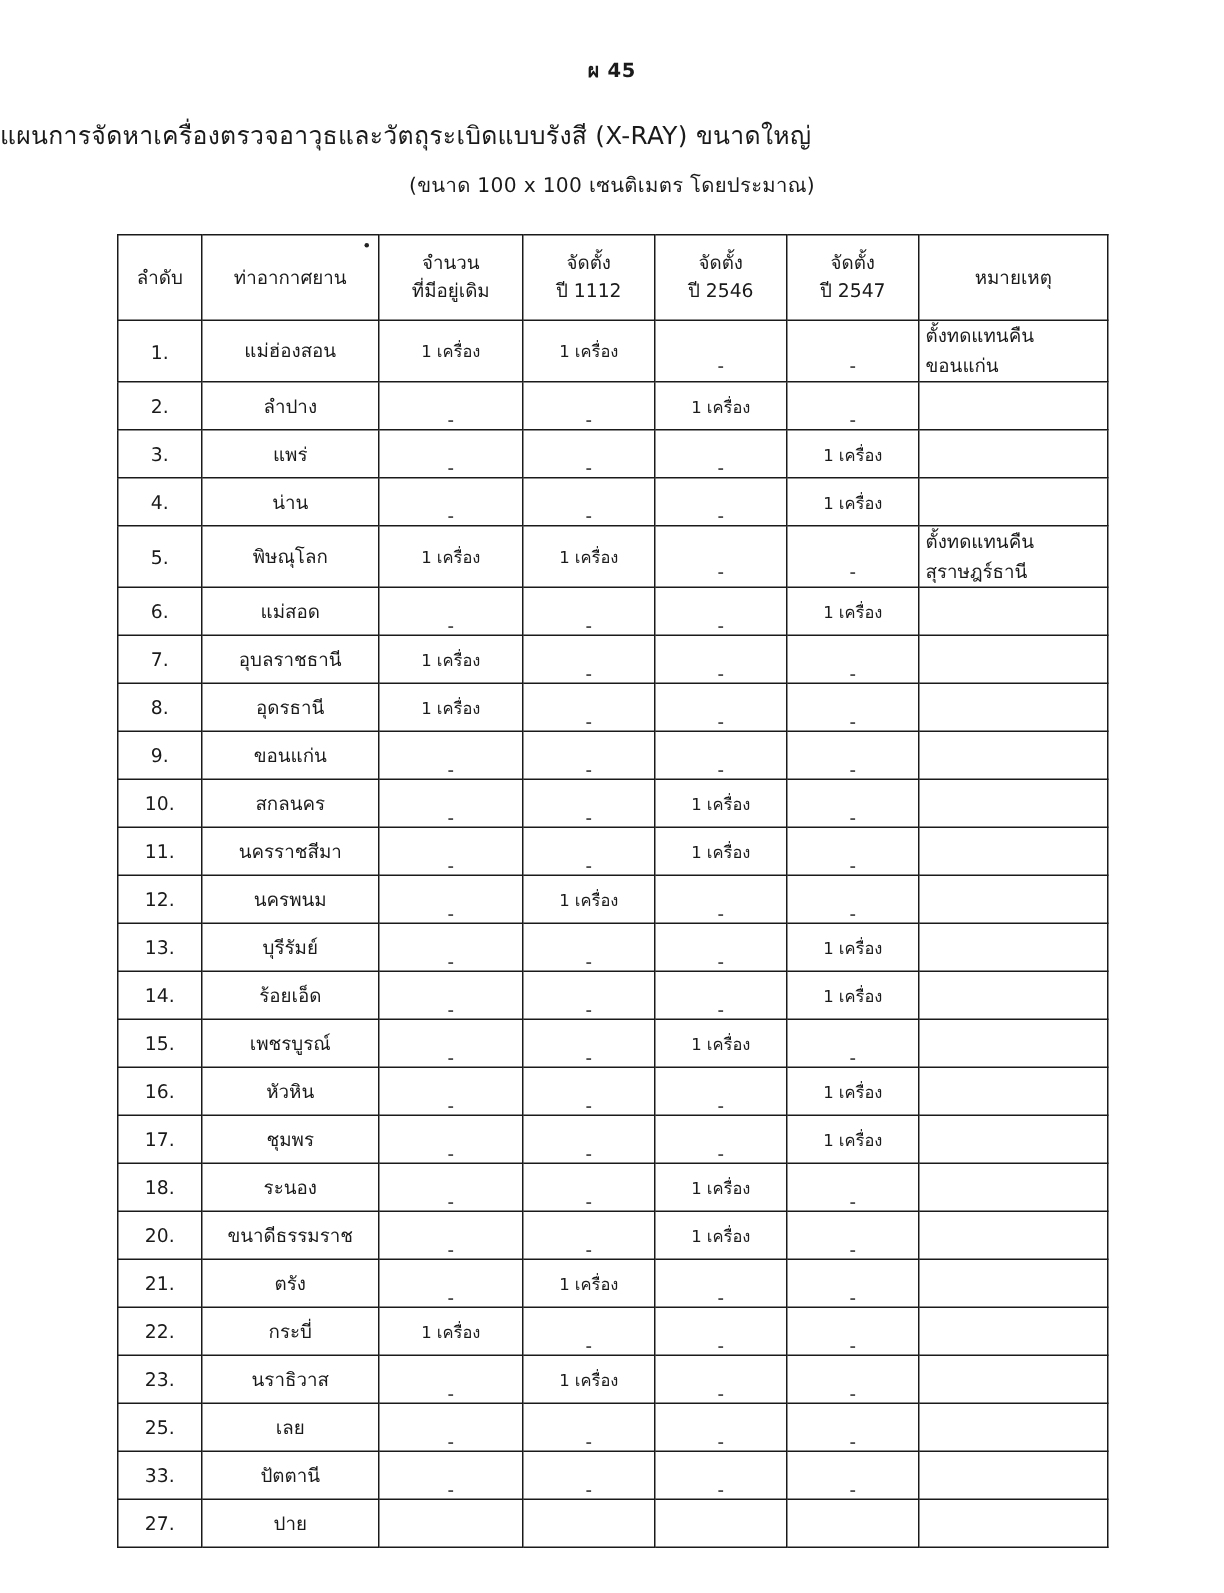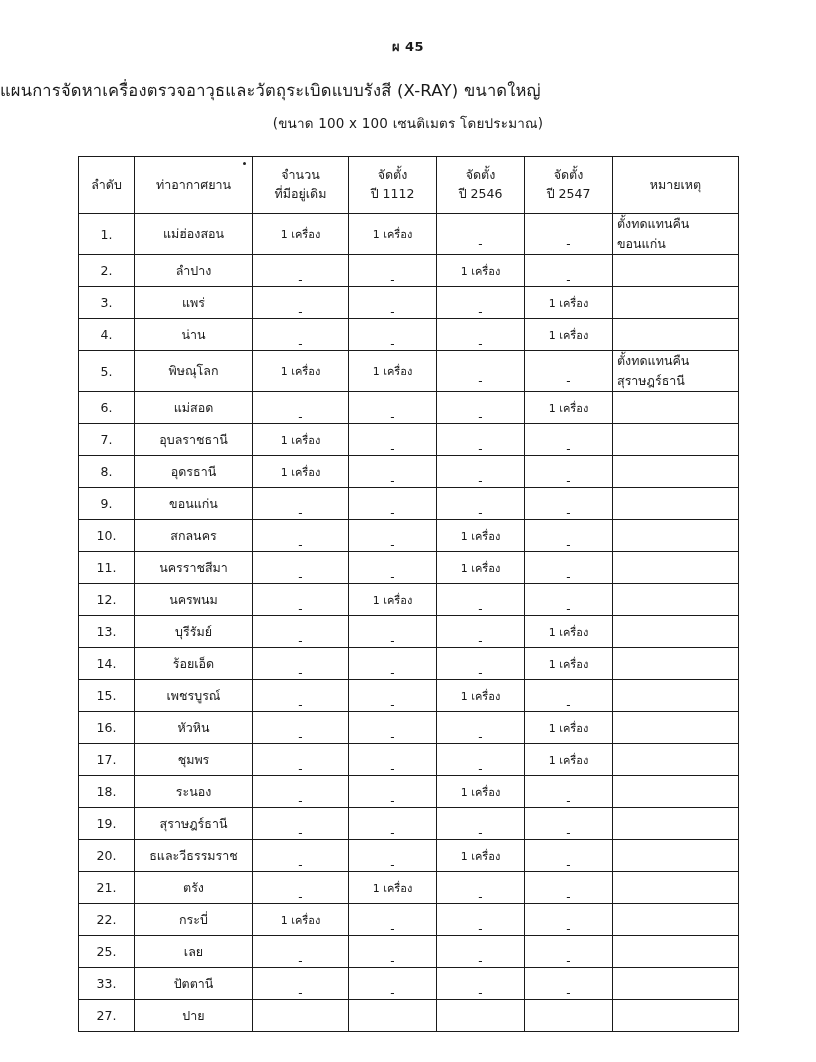--- a/index.html
+++ b/index.html
@@ -341,51 +341,51 @@
           <tr>
             <td class="no"><span>18.</span></td>
             <td class="airport"><span>ระนอง</span></td>
             <td class="val"><span class="dash lower-shift">-</span></td>
             <td class="val"><span class="dash lower-shift">-</span></td>
             <td class="val"><span class="unit">1  เครื่อง</span></td>
             <td class="val"><span class="dash lower-shift">-</span></td>
             <td class="note"><span></span></td>
           </tr>
           <tr>
-            <td class="no"><span>19.</span></td>
-            <td class="airport"><span>สุราษฎร์ธานี</span></td>
-            <td class="val"><span class="dash lower-shift">-</span></td>
-            <td class="val"><span class="dash lower-shift">-</span></td>
-            <td class="val"><span class="dash lower-shift">-</span></td>
-            <td class="val"><span class="dash lower-shift">-</span></td>
-            <td class="note"><span></span></td>
-          </tr>
-          <tr>
             <td class="no"><span>20.</span></td>
-            <td class="airport"><span>ธและวีธรรมราช</span></td>
+            <td class="airport"><span>ขนาดีธรรมราช</span></td>
             <td class="val"><span class="dash lower-shift">-</span></td>
             <td class="val"><span class="dash lower-shift">-</span></td>
             <td class="val"><span class="unit">1  เครื่อง</span></td>
             <td class="val"><span class="dash lower-shift">-</span></td>
             <td class="note"><span></span></td>
           </tr>
           <tr>
             <td class="no"><span>21.</span></td>
             <td class="airport"><span>ตรัง</span></td>
             <td class="val"><span class="dash lower-shift">-</span></td>
             <td class="val"><span class="unit">1  เครื่อง</span></td>
             <td class="val"><span class="dash lower-shift">-</span></td>
             <td class="val"><span class="dash lower-shift">-</span></td>
             <td class="note"><span></span></td>
           </tr>
           <tr>
             <td class="no"><span>22.</span></td>
             <td class="airport"><span>กระบี่</span></td>
             <td class="val"><span class="unit">1  เครื่อง</span></td>
             <td class="val"><span class="dash lower-shift">-</span></td>
+            <td class="val"><span class="dash lower-shift">-</span></td>
+            <td class="val"><span class="dash lower-shift">-</span></td>
+            <td class="note"><span></span></td>
+          </tr>
+          <tr>
+            <td class="no"><span>23.</span></td>
+            <td class="airport"><span>นราธิวาส</span></td>
+            <td class="val"><span class="dash lower-shift">-</span></td>
+            <td class="val"><span class="unit">1  เครื่อง</span></td>
             <td class="val"><span class="dash lower-shift">-</span></td>
             <td class="val"><span class="dash lower-shift">-</span></td>
             <td class="note"><span></span></td>
           </tr>
           <tr>
             <td class="no"><span>25.</span></td>
             <td class="airport"><span>เลย</span></td>
             <td class="val"><span class="dash lower-shift">-</span></td>
             <td class="val"><span class="dash lower-shift">-</span></td>
             <td class="val"><span class="dash lower-shift">-</span></td>

